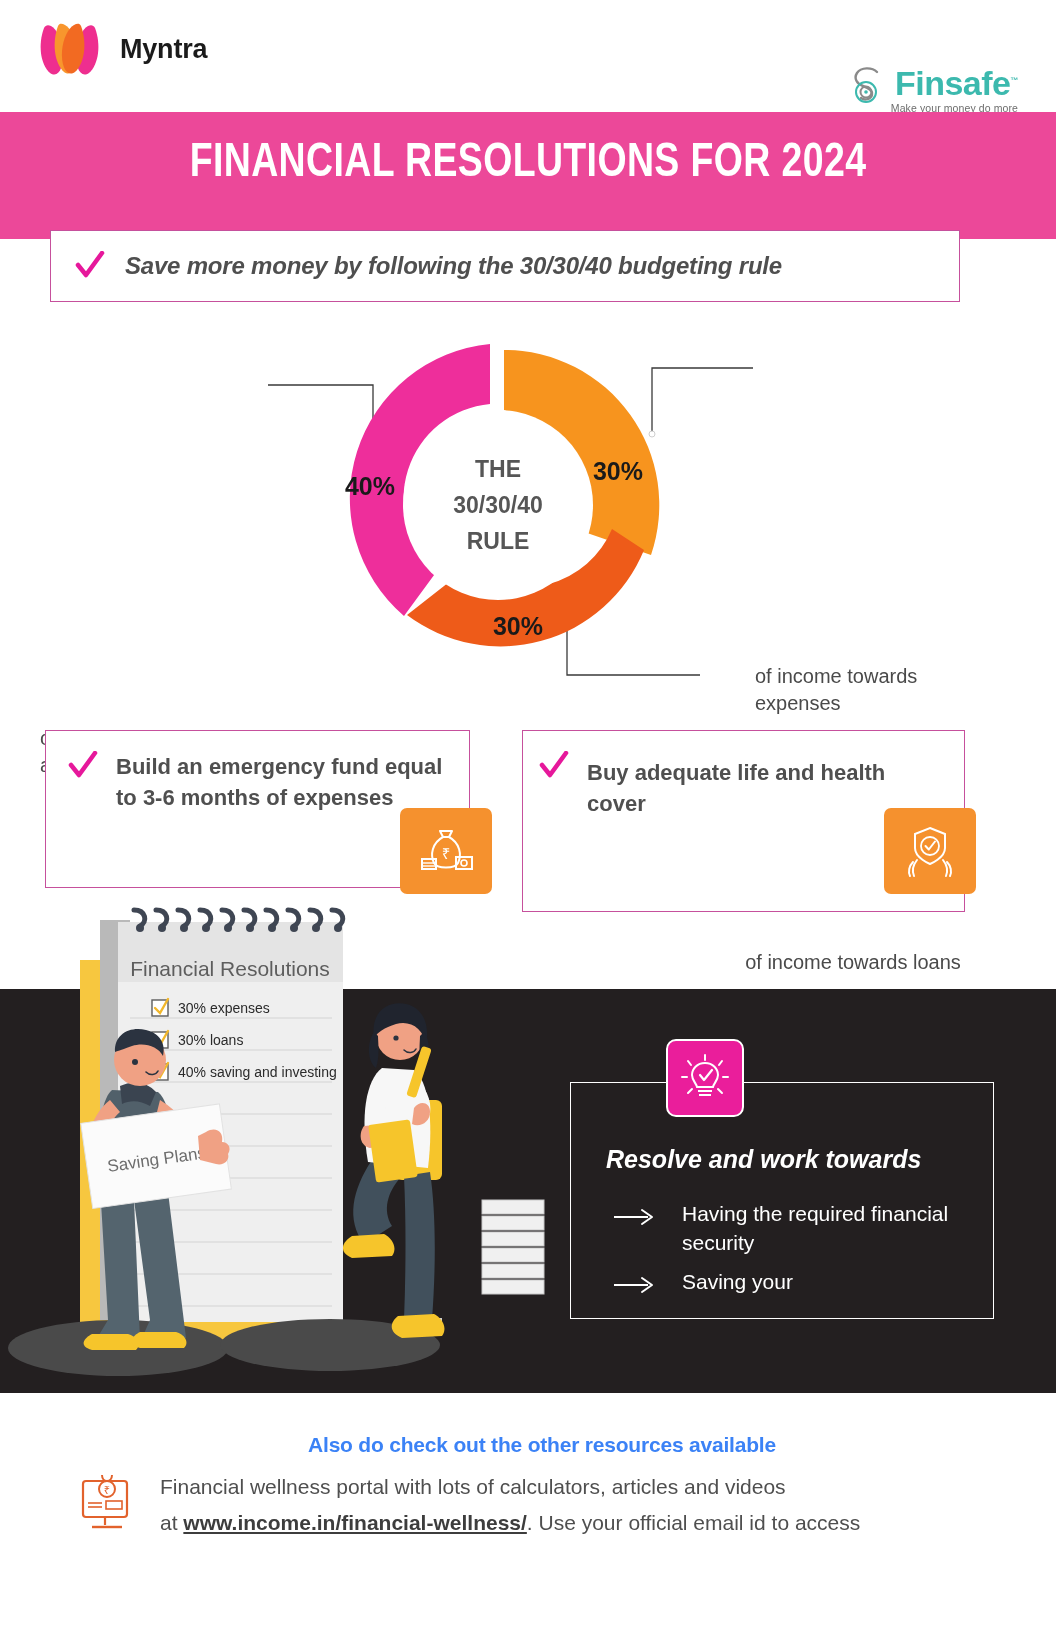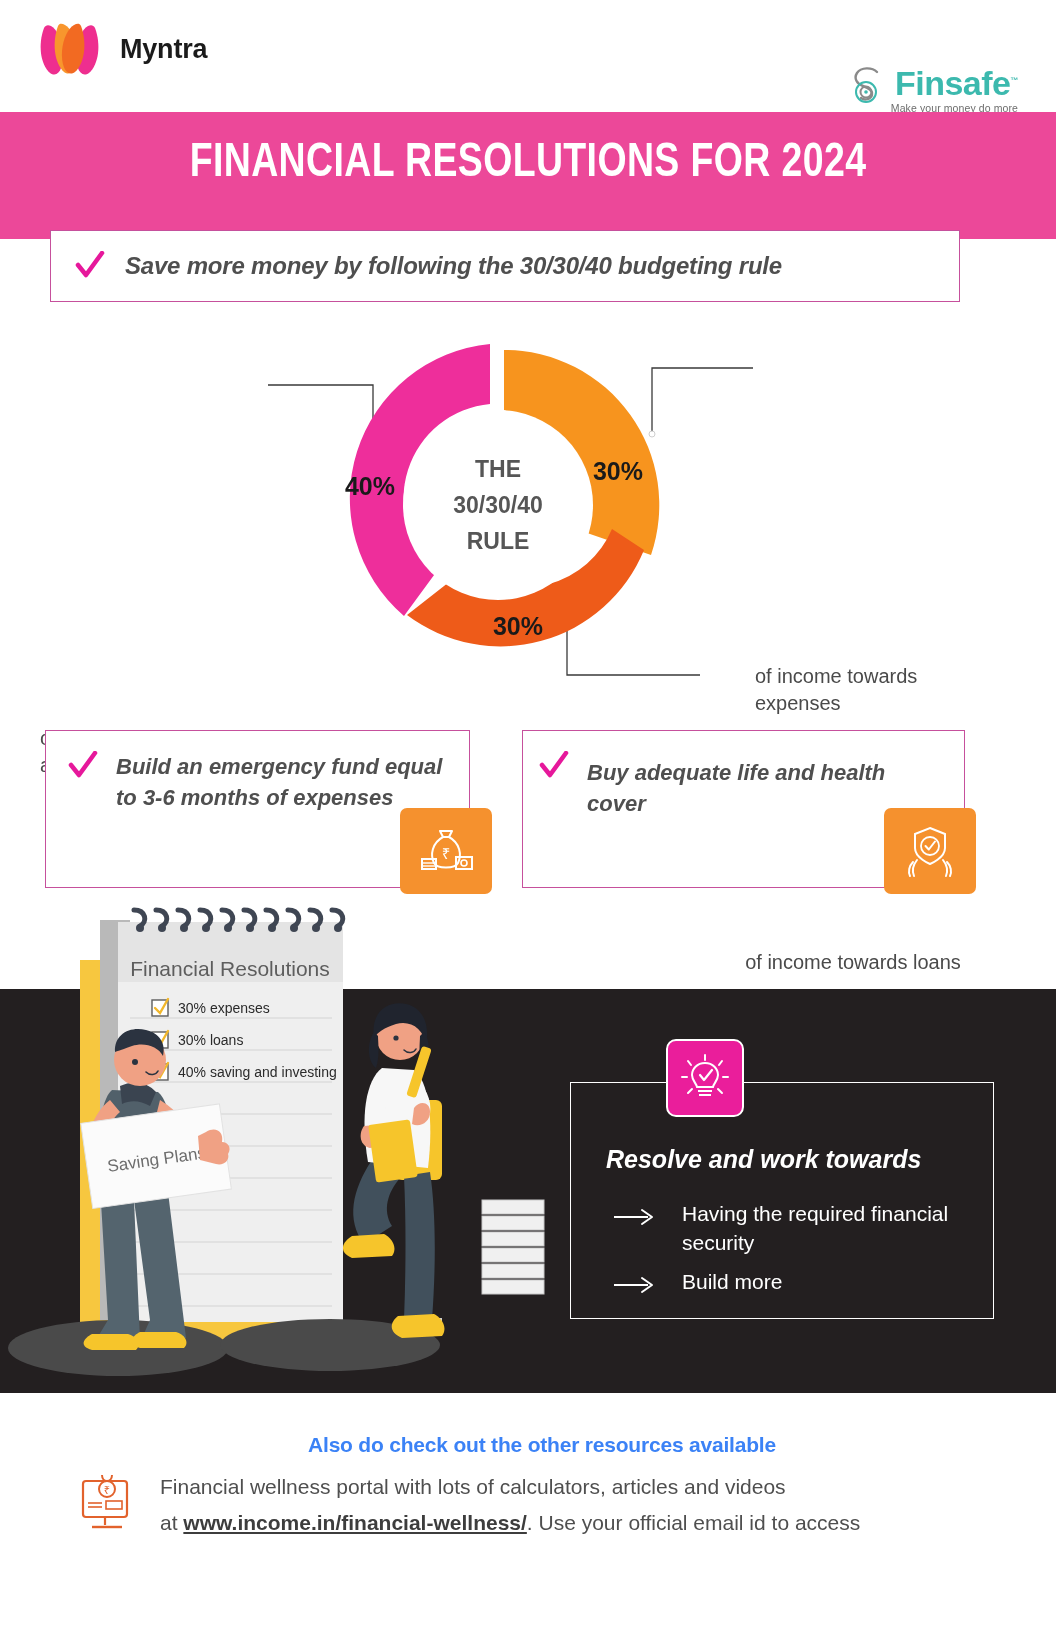--- a/index.html
+++ b/index.html
@@ -58,22 +58,22 @@
   .co-ul { left:40px; top:400px; width:260px; text-align:left; }
   .co-ur { left:755px; top:338px; width:250px; text-align:left; }
   .co-lr { left:728px; top:624px; width:250px; text-align:center; }
 
   
   .card {
     position:absolute; background:#ffffff; border:1.5px solid #c6509c;
     display:flex; align-items:flex-start; padding:20px 16px 20px 22px; gap:18px;
   }
   .card-a { left:45px; top:730px; width:425px; height:158px; }
-  .card-b { left:522px; top:730px; width:443px; height:158px;padding-left:16px; }
-  .card-text { font-size:22px; font-weight:700; font-style:italic; color:#4f4f4f; line-height:31px; }
+  .card-b { left:522px; top:730px; width:443px; height:182px;padding-left:16px; }
+  .card-text { font-size:22px; font-weight:700; color:#4f4f4f; line-height:31px; }
   .card-b .card-text { padding-top:6px; }
   .icon-box {
     position:absolute; width:92px; height:86px; background:#f5912e; border-radius:7px;
     display:flex; align-items:center; justify-content:center;
   }
   .icon-box-a { left:400px; top:808px; }
   .icon-box-b { left:884px; top:808px; }
 
   
   .dark-band { position:absolute; left:0; top:989px; width:1056px; height:404px; background:#231f20; }
@@ -401,21 +401,21 @@
       <polyline points="30,4 40,11 30,18" fill="none" stroke="#fff" stroke-width="2" stroke-linecap="round" stroke-linejoin="round"></polyline>
     </svg>
     <span class="tip-text">Having the required financial security</span>
   </div>
 
   <div class="tip-row tip-2">
     <svg class="tip-arrow" viewBox="0 0 44 22">
       <line x1="2" y1="11" x2="36" y2="11" stroke="#fff" stroke-width="2"></line>
       <polyline points="30,4 40,11 30,18" fill="none" stroke="#fff" stroke-width="2" stroke-linecap="round" stroke-linejoin="round"></polyline>
     </svg>
-    <span class="tip-text">Build more</span>
+    <span class="tip-text">Saving your</span>
   </div>
 
   <div class="footer">
     <div class="footer-head">Also do check out the other resources available</div>
 
     <svg class="footer-icon" viewBox="0 0 60 60">
       <rect x="5" y="8" width="44" height="36" rx="3" fill="none" stroke="#e2622c" stroke-width="2.2"></rect>
       <path d="M24 2 C24 10 34 10 34 2" fill="none" stroke="#e2622c" stroke-width="2"></path>
       <circle cx="29" cy="16" r="8" fill="none" stroke="#e2622c" stroke-width="2"></circle>
       <text x="29" y="21" text-anchor="middle" fill="#e2622c" font-size="11" font-family="Liberation Sans,sans-serif">₹</text>

